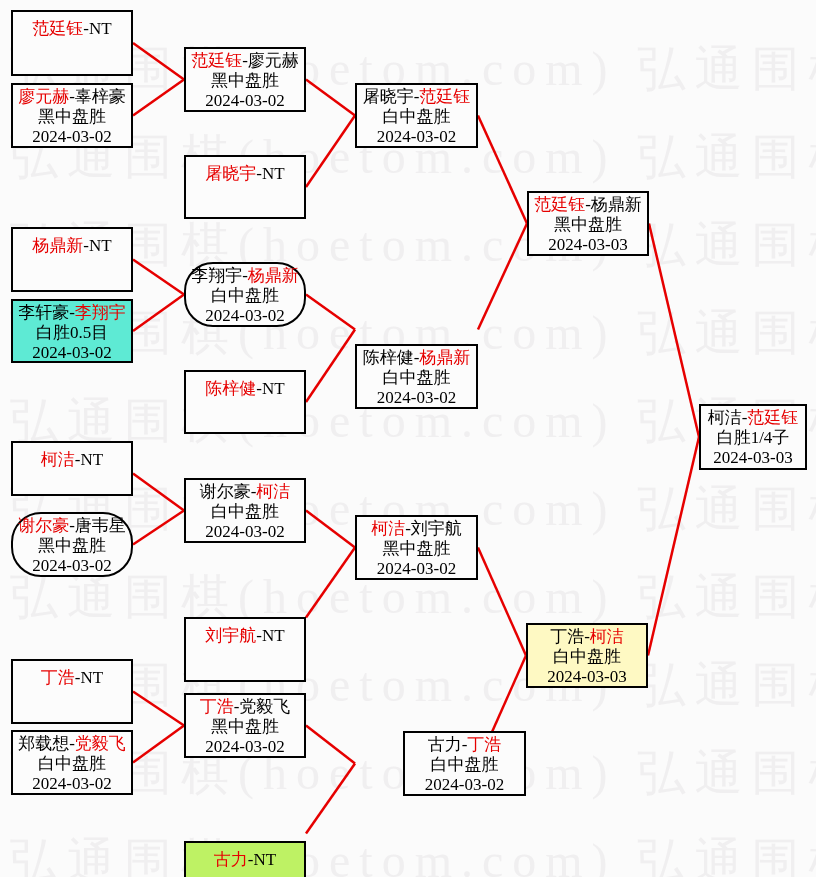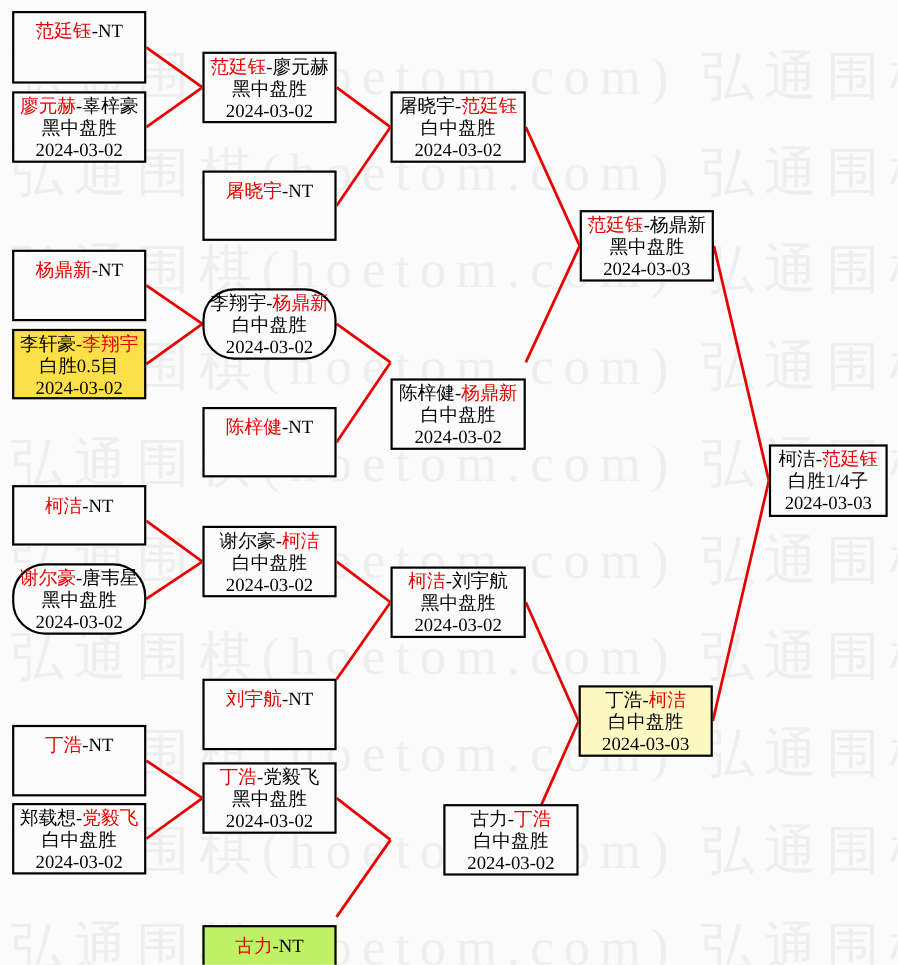--- a/index.html
+++ b/index.html
@@ -79,21 +79,21 @@
       <line x1="306" y1="833.5" x2="355" y2="763.5" stroke="#e60000" stroke-width="2.5"></line>
       <line x1="478" y1="547.5" x2="526" y2="655.5" stroke="#e60000" stroke-width="2.5"></line>
       <line x1="478" y1="763.5" x2="526" y2="655.5" stroke="#e60000" stroke-width="2.5"></line>
       <line x1="649" y1="223.5" x2="699" y2="437" stroke="#e60000" stroke-width="2.5"></line>
       <line x1="648" y1="655.5" x2="699" y2="437" stroke="#e60000" stroke-width="2.5"></line>
     </svg>
   <div id="boxes">
       <div class="match-box bye" style="left: 11px; top: 10px; width: 122px; height: 66px; border-color: rgb(0, 0, 0); background: rgb(252, 252, 252);"><span><span class="winner" style="color: rgb(230, 0, 0);">范廷钰</span><span>-</span><span>NT</span></span></div>
       <div class="match-box" style="left: 11px; top: 83px; width: 122px; height: 65px; border-color: rgb(0, 0, 0); background: rgb(252, 252, 252);"><span><span class="winner" style="color: rgb(230, 0, 0);">廖元赫</span><span>-</span><span>辜梓豪</span></span><span class="result-line">黑中盘胜</span><span class="date-line">2024-03-02</span></div>
       <div class="match-box bye" style="left: 11px; top: 227px; width: 122px; height: 65px; border-color: rgb(0, 0, 0); background: rgb(252, 252, 252);"><span><span class="winner" style="color: rgb(230, 0, 0);">杨鼎新</span><span>-</span><span>NT</span></span></div>
-      <div class="match-box" style="left: 11px; top: 299px; width: 122px; height: 64px; border-color: rgb(0, 0, 0); background: #fde047;"><span><span>李轩豪</span><span>-</span><span class="winner" style="color: rgb(230, 0, 0);">李翔宇</span></span><span class="result-line">白胜0.5目</span><span class="date-line">2024-03-02</span></div>
+      <div class="match-box" style="left: 11px; top: 299px; width: 122px; height: 64px; border-color: rgb(0, 0, 0); background: #5eead4;"><span><span>李轩豪</span><span>-</span><span class="winner" style="color: rgb(230, 0, 0);">李翔宇</span></span><span class="result-line">白胜0.5目</span><span class="date-line">2024-03-02</span></div>
       <div class="match-box bye" style="left: 11px; top: 441px; width: 122px; height: 55px; border-color: rgb(0, 0, 0); background: rgb(252, 252, 252);"><span><span class="winner" style="color: rgb(230, 0, 0);">柯洁</span><span>-</span><span>NT</span></span></div>
       <div class="match-box" style="left: 11px; top: 512px; width: 122px; height: 65px; border-color: rgb(0, 0, 0); background: rgb(252, 252, 252); border-radius: 30px;"><span><span class="winner" style="color: rgb(230, 0, 0);">谢尔豪</span><span>-</span><span>唐韦星</span></span><span class="result-line">黑中盘胜</span><span class="date-line">2024-03-02</span></div>
       <div class="match-box bye" style="left: 11px; top: 659px; width: 122px; height: 65px; border-color: rgb(0, 0, 0); background: rgb(252, 252, 252);"><span><span class="winner" style="color: rgb(230, 0, 0);">丁浩</span><span>-</span><span>NT</span></span></div>
       <div class="match-box" style="left: 11px; top: 730px; width: 122px; height: 65px; border-color: rgb(0, 0, 0); background: rgb(252, 252, 252);"><span><span>郑载想</span><span>-</span><span class="winner" style="color: rgb(230, 0, 0);">党毅飞</span></span><span class="result-line">白中盘胜</span><span class="date-line">2024-03-02</span></div>
       <div class="match-box" style="left: 184px; top: 47px; width: 122px; height: 65px; border-color: rgb(0, 0, 0); background: rgb(252, 252, 252);"><span><span class="winner" style="color: rgb(230, 0, 0);">范廷钰</span><span>-</span><span>廖元赫</span></span><span class="result-line">黑中盘胜</span><span class="date-line">2024-03-02</span></div>
       <div class="match-box bye" style="left: 184px; top: 155px; width: 122px; height: 64px; border-color: rgb(0, 0, 0); background: rgb(252, 252, 252);"><span><span class="winner" style="color: rgb(230, 0, 0);">屠晓宇</span><span>-</span><span>NT</span></span></div>
       <div class="match-box" style="left: 184px; top: 262px; width: 122px; height: 65px; border-color: rgb(0, 0, 0); background: rgb(252, 252, 252); border-radius: 29px;"><span><span>李翔宇</span><span>-</span><span class="winner" style="color: rgb(230, 0, 0);">杨鼎新</span></span><span class="result-line">白中盘胜</span><span class="date-line">2024-03-02</span></div>
       <div class="match-box bye" style="left: 184px; top: 370px; width: 122px; height: 64px; border-color: rgb(0, 0, 0); background: rgb(252, 252, 252);"><span><span class="winner" style="color: rgb(230, 0, 0);">陈梓健</span><span>-</span><span>NT</span></span></div>
       <div class="match-box" style="left: 184px; top: 478px; width: 122px; height: 65px; border-color: rgb(0, 0, 0); background: rgb(252, 252, 252);"><span><span>谢尔豪</span><span>-</span><span class="winner" style="color: rgb(230, 0, 0);">柯洁</span></span><span class="result-line">白中盘胜</span><span class="date-line">2024-03-02</span></div>
       <div class="match-box bye" style="left: 184px; top: 585px; width: 122px; height: 65px; border-color: rgb(0, 0, 0); background: rgb(252, 252, 252); margin-top: 32px;"><span><span class="winner" style="color: rgb(230, 0, 0);">刘宇航</span><span>-</span><span>NT</span></span></div>

